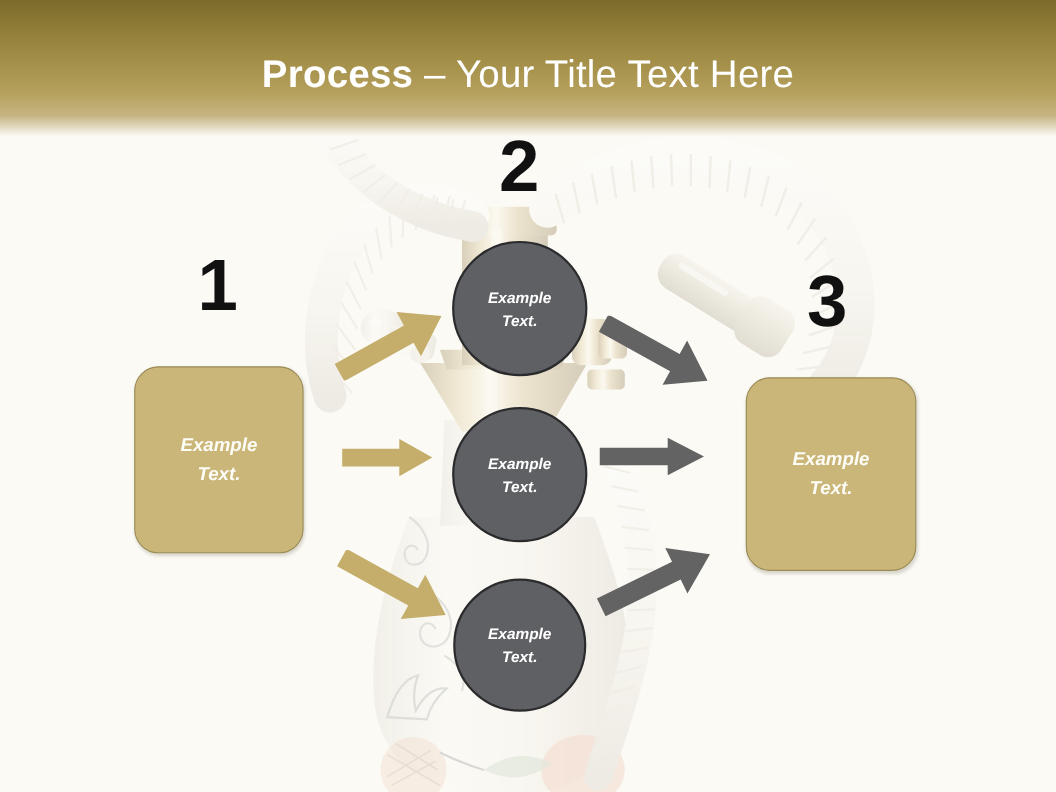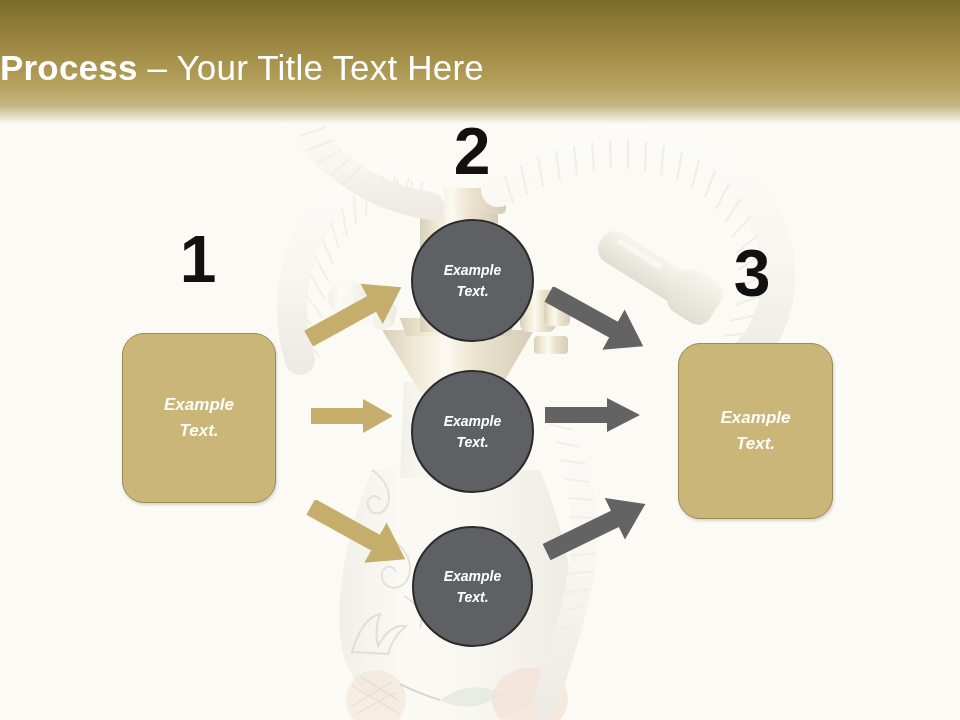--- a/index.html
+++ b/index.html
@@ -44,20 +44,21 @@
         #b5a05c 68%,
         #c6b584 85%,
         #e8e2cf 95%,
         #fbfaf5 100%);
   }
   .title-text {
     position: absolute;
     left: 0;
     top: 48px;
     width: 960px;
+    text-align: center;
     font-size: 35px;
     line-height: 40px;
     color: #ffffff;
     letter-spacing: 0.2px;
     white-space: nowrap;
   }
   .title-text .strong { font-weight: bold; }
   .title-text .rest   { font-weight: normal; }
 
   

